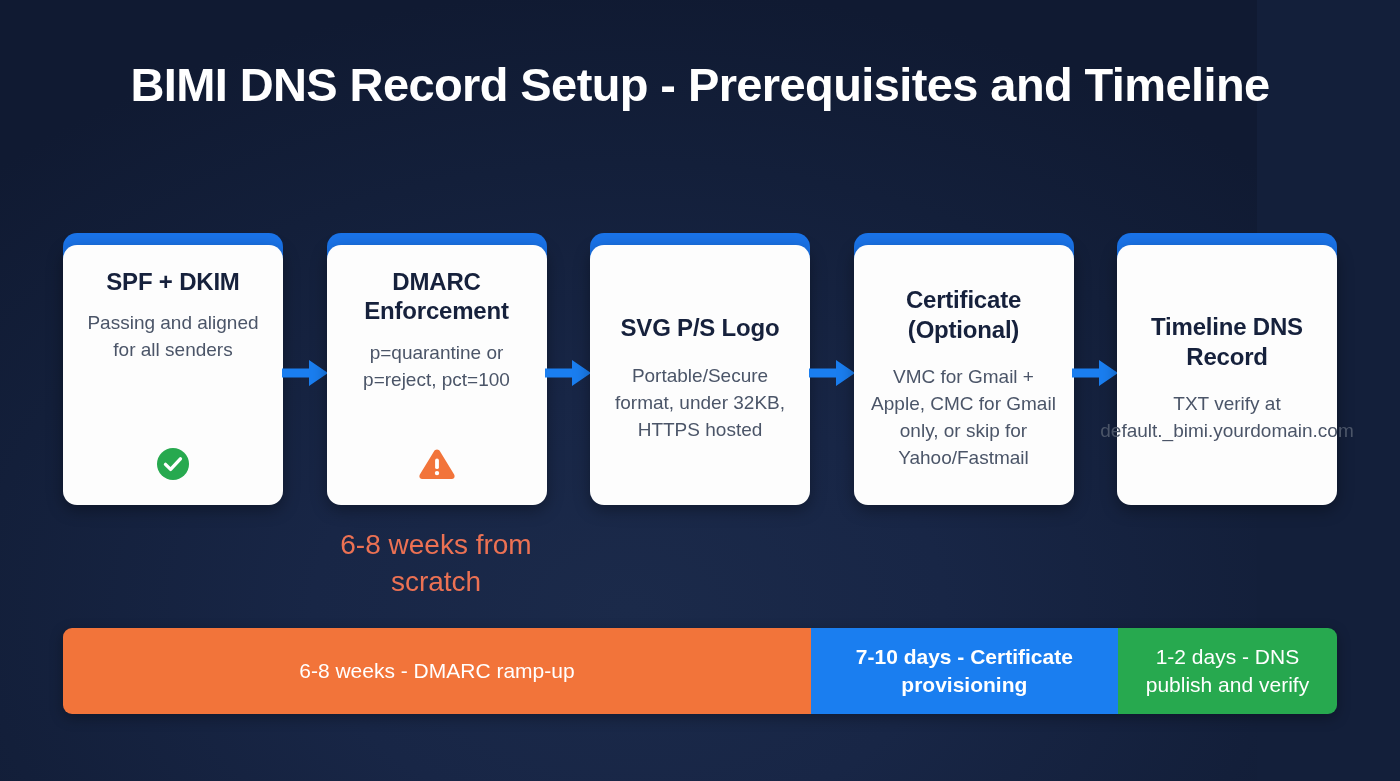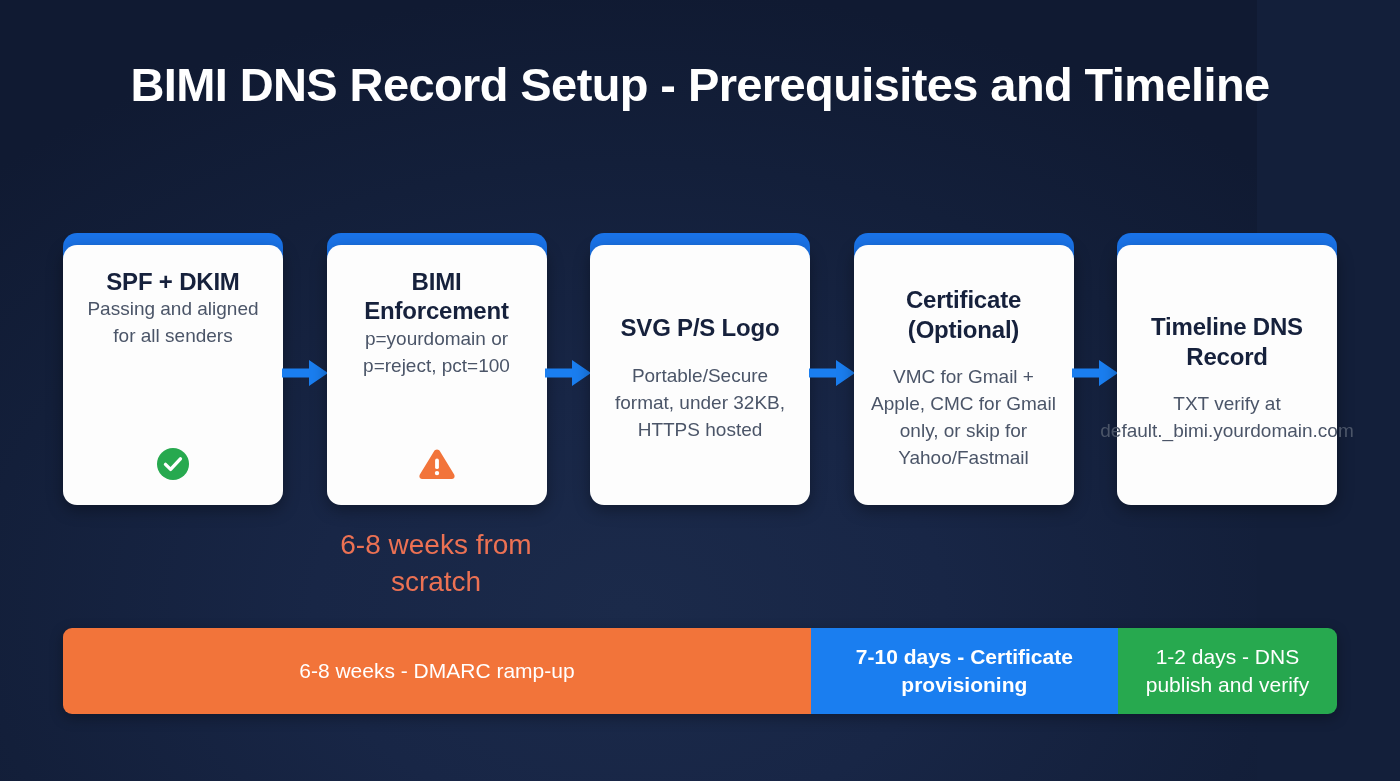--- a/index.html
+++ b/index.html
@@ -86,20 +86,21 @@
   .card-title {
     font-size: 24px;
     font-weight: bold;
     color: #16213c;
     text-align: center;
     line-height: 1.22;
     letter-spacing: -0.2px;
   }
 
   .card-desc {
+    margin-top: 14px;
     font-size: 19px;
     color: #4b5568;
     text-align: center;
     line-height: 1.42;
   }
 
   .card-icon {
     margin-top: auto;
     margin-bottom: 6px;
     width: 38px;
@@ -195,22 +196,22 @@
       <span class="arrow">
         <svg width="46" height="30" viewBox="0 0 46 30">
           <path d="M0 10.5 H27 V2 L46 15 L27 28 V19.5 H0 Z" fill="#1a7ef0"></path>
         </svg>
       </span>
     </div>
 
     <div class="card-slot">
       <div class="card-accent"></div>
       <div class="card-body">
-        <div class="card-title">BIMI Enforcement</div>
-        <div class="card-desc">p=yourdomain or p=reject, pct=100</div>
+        <div class="card-title">DMARC Enforcement</div>
+        <div class="card-desc">p=quarantine or p=reject, pct=100</div>
         <div class="card-icon">
           <svg width="38" height="34" viewBox="0 0 38 34">
             <path d="M19 2.5 C20.3 2.5 21.4 3.2 22.1 4.4 L36.0 27.2 C36.8 28.6 36.8 30.1 36.0 31.0 C35.4 31.7 34.4 32 33.2 32 H4.8 C3.6 32 2.6 31.7 2.0 31.0 C1.2 30.1 1.2 28.6 2.0 27.2 L15.9 4.4 C16.6 3.2 17.7 2.5 19 2.5 Z" fill="#f2743a"></path>
             <rect x="17.1" y="11.5" width="3.8" height="10.6" rx="1.9" fill="#ffffff"></rect>
             <circle cx="19" cy="26.1" r="2.2" fill="#ffffff"></circle>
           </svg>
         </div>
       </div>
     </div>
 

